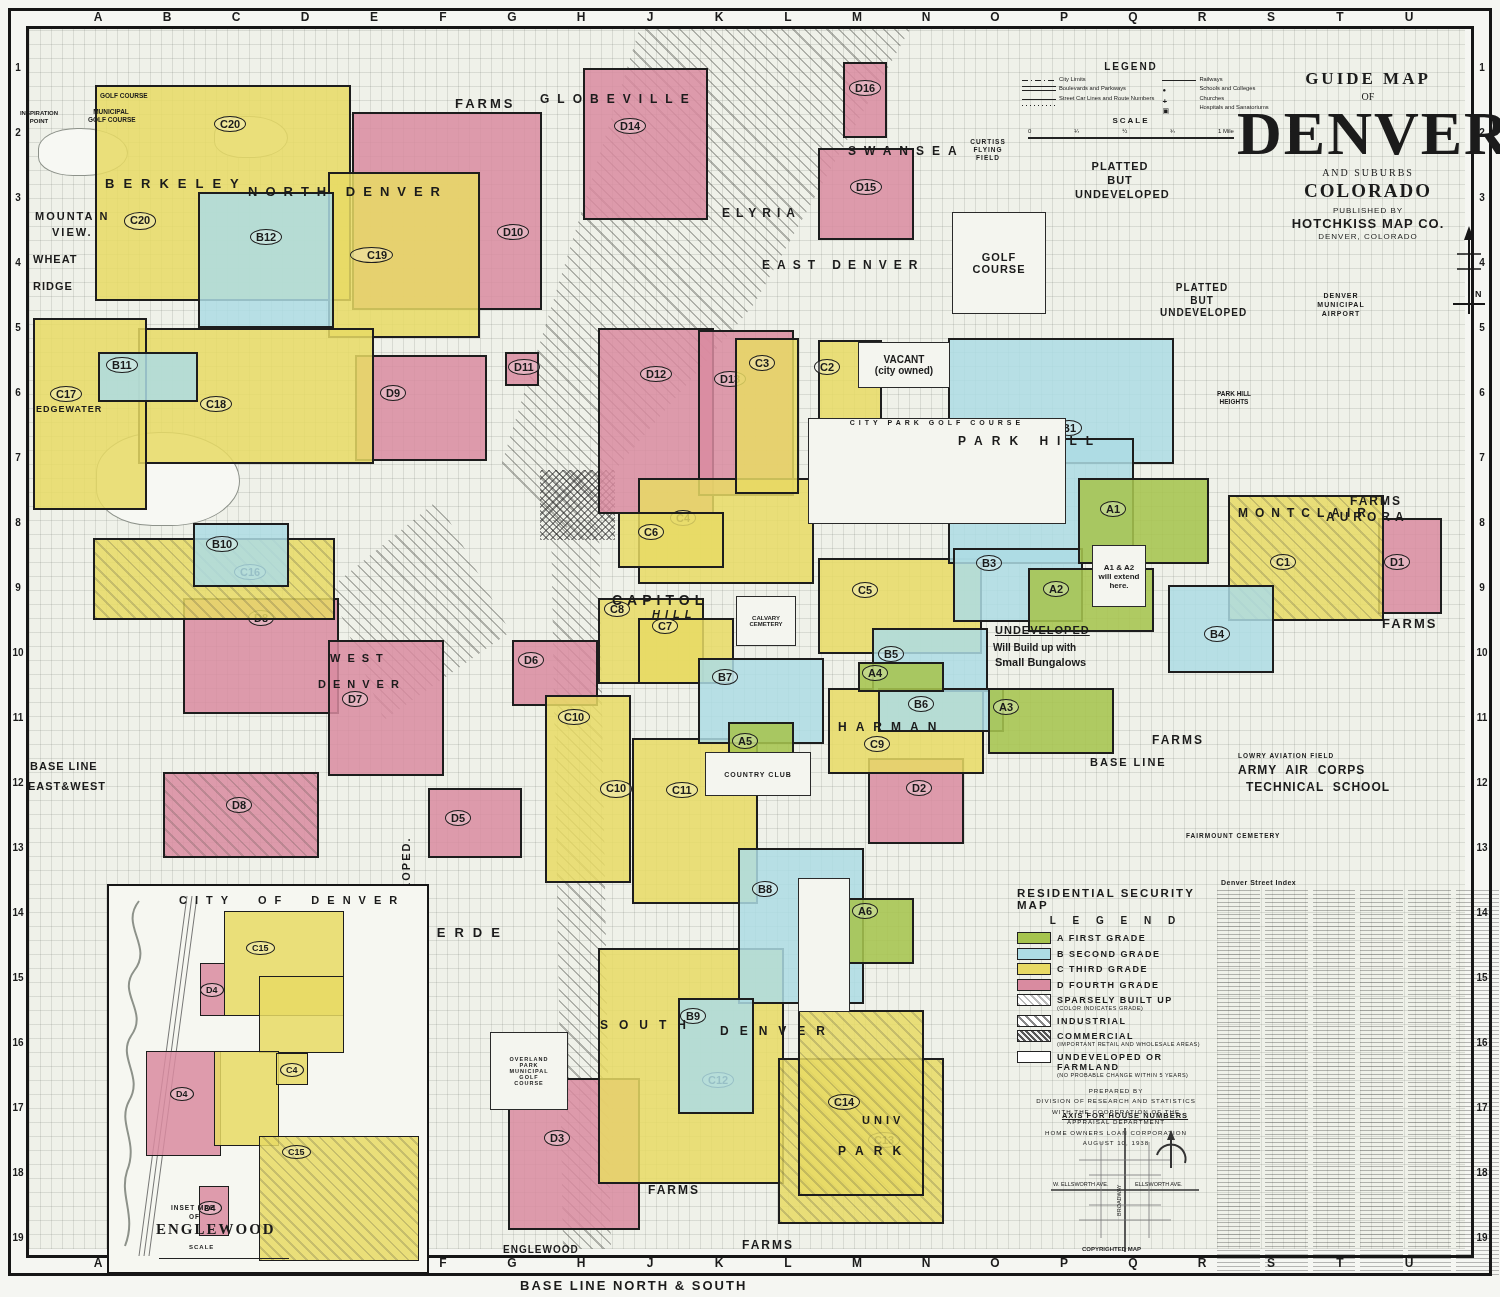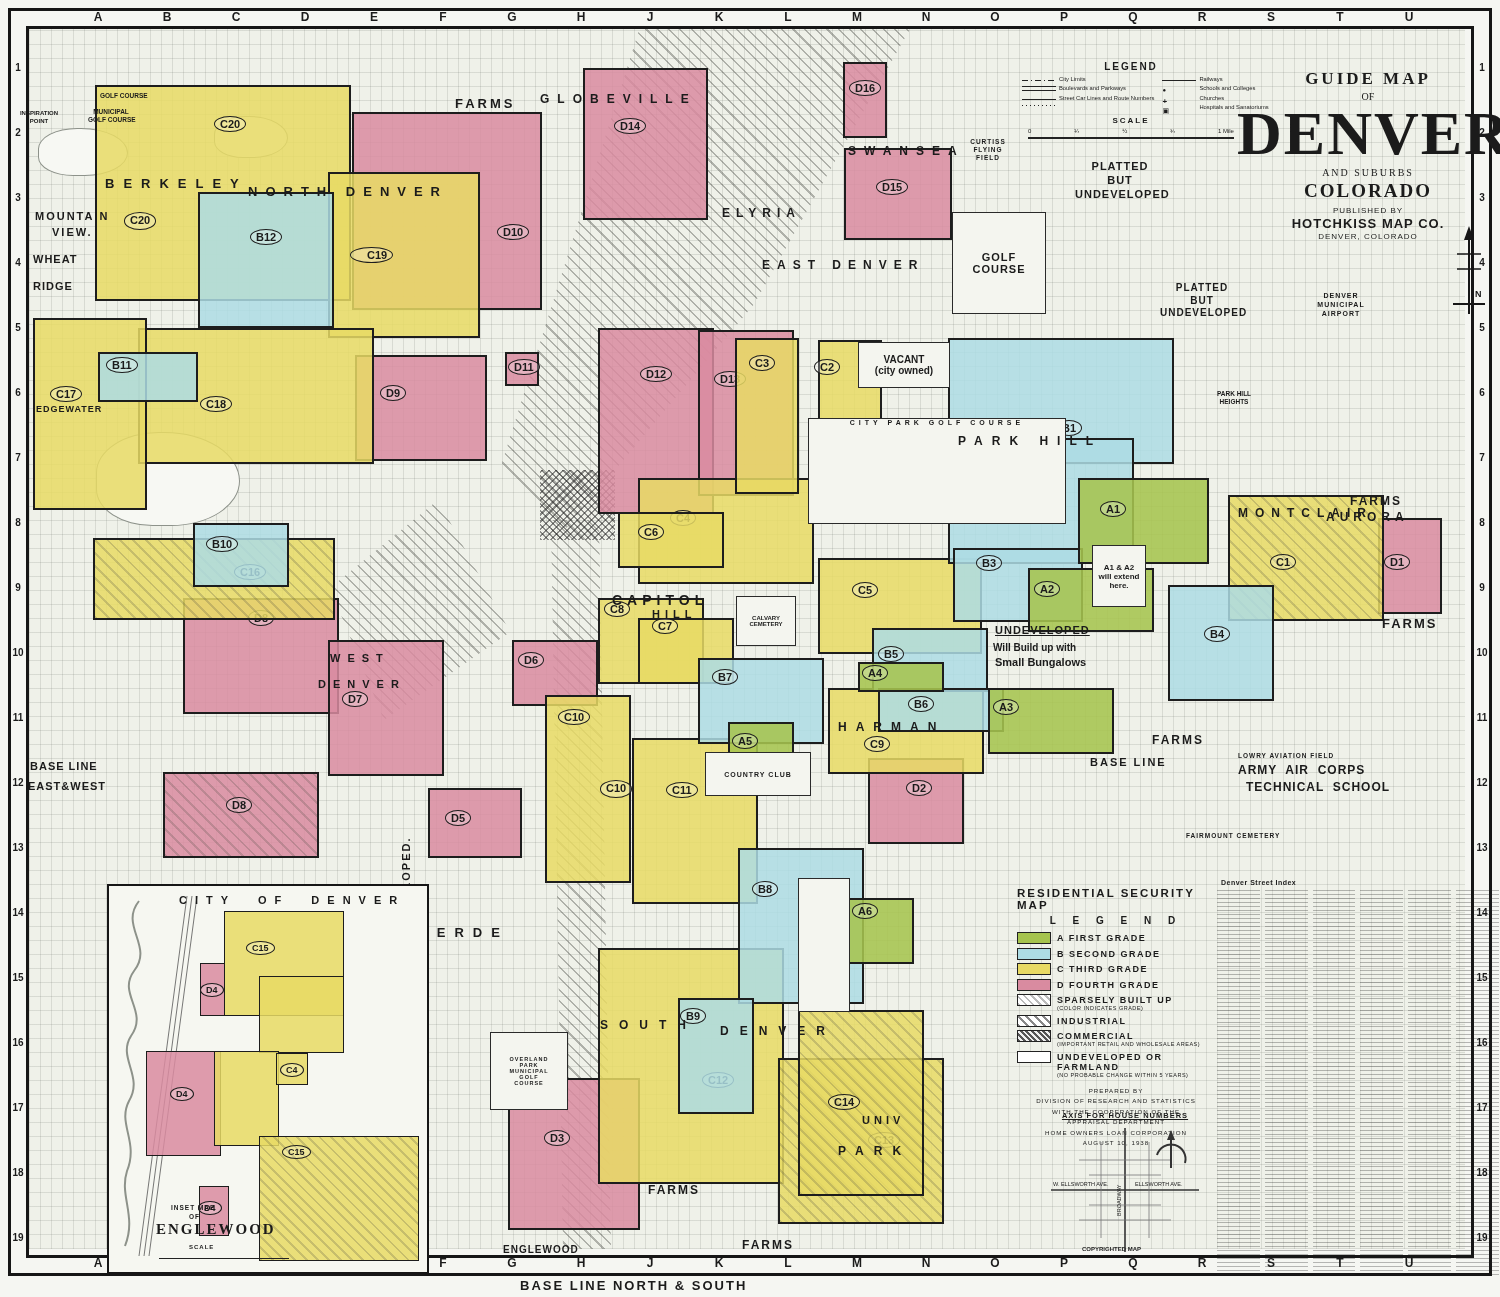--- a/index.html
+++ b/index.html
@@ -195,21 +195,21 @@
     <div id="regions">
         <div class="region" style="left: 323px; top: 83px; width: 190px; height: 198px; background-color: rgba(217, 139, 160, 0.85);">
           <div class="rcode" style="left: 143px; top: 110px;">D10</div>
         </div>
         <div class="region" style="left: 554px; top: 39px; width: 125px; height: 152px; background-color: rgba(217, 139, 160, 0.85);">
           <div class="rcode" style="left: 29px; top: 48px;">D14</div>
         </div>
         <div class="region" style="left: 814px; top: 33px; width: 44px; height: 76px; background-color: rgba(217, 139, 160, 0.85);">
           <div class="rcode" style="left: 4px; top: 16px;">D16</div>
         </div>
-        <div class="region" style="left: 789px; top: 119px; width: 108px; height: 92px; background-color: rgba(217, 139, 160, 0.85); margin-left: 26px;">
+        <div class="region" style="left: 789px; top: 119px; width: 96px; height: 92px; background-color: rgba(217, 139, 160, 0.85);">
           <div class="rcode" style="left: 30px; top: 29px;">D15</div>
         </div>
         <div class="region" style="left: 569px; top: 299px; width: 116px; height: 186px; background-color: rgba(217, 139, 160, 0.85);">
           <div class="rcode" style="left: 40px; top: 36px;">D12</div>
         </div>
         <div class="region" style="left: 669px; top: 301px; width: 96px; height: 166px; background-color: rgba(217, 139, 160, 0.85);">
           <div class="rcode" style="left: 14px; top: 39px;">D13</div>
         </div>
         <div class="region" style="left: 326px; top: 326px; width: 132px; height: 106px; background-color: rgba(217, 139, 160, 0.85);">
           <div class="rcode" style="left: 23px; top: 28px;">D9</div>
@@ -309,21 +309,21 @@
         </div>
         <div class="region" style="left: 919px; top: 309px; width: 226px; height: 126px; background-color: rgba(173, 220, 228, 0.85);">
           <div class="rcode" style="left: 106px; top: 80px;">B1</div>
         </div>
         <div class="region" style="left: 919px; top: 409px; width: 186px; height: 126px; background-color: rgba(173, 220, 228, 0.85);">
           <div class="rcode" style="left: 36px; top: 11px;">B2</div>
         </div>
         <div class="region" style="left: 924px; top: 519px; width: 130px; height: 74px; background-color: rgba(173, 220, 228, 0.85);">
           <div class="rcode" style="left: 21px; top: 5px;">B3</div>
         </div>
-        <div class="region" style="left: 1139px; top: 556px; width: 106px; height: 116px; background-color: rgba(173, 220, 228, 0.85);">
+        <div class="region" style="left: 1139px; top: 556px; width: 106px; height: 88px; background-color: rgba(173, 220, 228, 0.85);">
           <div class="rcode" style="left: 34px; top: 39px;">B4</div>
         </div>
         <div class="region" style="left: 843px; top: 599px; width: 116px; height: 64px; background-color: rgba(173, 220, 228, 0.85);">
           <div class="rcode" style="left: 4px; top: 16px;">B5</div>
         </div>
         <div class="region" style="left: 849px; top: 659px; width: 126px; height: 44px; background-color: rgba(173, 220, 228, 0.85);">
           <div class="rcode" style="left: 28px; top: 6px;">B6</div>
         </div>
         <div class="region" style="left: 669px; top: 629px; width: 126px; height: 86px; background-color: rgba(173, 220, 228, 0.85);">
           <div class="rcode" style="left: 12px; top: 9px;">B7</div>
@@ -331,21 +331,21 @@
         <div class="region" style="left: 709px; top: 819px; width: 126px; height: 156px; background-color: rgba(173, 220, 228, 0.85);">
           <div class="rcode" style="left: 12px; top: 31px;">B8</div>
         </div>
         <div class="region" style="left: 649px; top: 969px; width: 76px; height: 116px; background-color: rgba(173, 220, 228, 0.85);">
           <div class="rcode" style="left: 0px; top: 8px;">B9</div>
         </div>
         <div class="region" style="left: 1049px; top: 449px; width: 131px; height: 86px; background-color: rgba(166, 196, 78, 0.88);">
           <div class="rcode" style="left: 20px; top: 21px;">A1</div>
         </div>
         <div class="region" style="left: 999px; top: 539px; width: 126px; height: 64px; background-color: rgba(166, 196, 78, 0.88);">
-          <div class="rcode" style="left: 4px; top: 11px;">A2</div>
+          <div class="rcode" style="left: 13px; top: 11px;">A2</div>
         </div>
         <div class="region" style="left: 959px; top: 659px; width: 126px; height: 66px; background-color: rgba(166, 196, 78, 0.88);">
           <div class="rcode" style="left: 3px; top: 9px;">A3</div>
         </div>
         <div class="region" style="left: 829px; top: 633px; width: 86px; height: 30px; background-color: rgba(166, 196, 78, 0.88);">
           <div class="rcode" style="left: 2px; top: 1px;">A4</div>
         </div>
         <div class="region" style="left: 699px; top: 693px; width: 66px; height: 56px; background-color: rgba(166, 196, 78, 0.88);">
           <div class="rcode" style="left: 2px; top: 9px;">A5</div>
         </div>
@@ -406,21 +406,21 @@
         <div class="place" style="left: 1297px; top: 481px; font-size: 12px; letter-spacing: 5px; font-weight: bold;">AURORA</div>
         <div class="place" style="left: 1321px; top: 465px; font-size: 12px; letter-spacing: 2px; font-weight: bold;">FARMS</div>
         <div class="place" style="left: 1353px; top: 587px; font-size: 13px; letter-spacing: 2px; font-weight: bold;">FARMS</div>
         <div class="place" style="left: 1123px; top: 704px; font-size: 12px; letter-spacing: 2px; font-weight: bold;">FARMS</div>
         <div class="place" style="left: 619px; top: 1154px; font-size: 12px; letter-spacing: 2px; font-weight: bold;">FARMS</div>
         <div class="place" style="left: 713px; top: 1209px; font-size: 12px; letter-spacing: 2px; font-weight: bold;">FARMS</div>
         <div class="place" style="left: 83px; top: 865px; font-size: 13px; letter-spacing: 12px; font-weight: bold;">BARNUM</div>
         <div class="place" style="left: 301px; top: 623px; font-size: 11px; letter-spacing: 7px; font-weight: bold;">WEST</div>
         <div class="place" style="left: 289px; top: 649px; font-size: 11px; letter-spacing: 7px; font-weight: bold;">DENVER</div>
         <div class="place" style="left: 583px; top: 563px; font-size: 14px; letter-spacing: 5px; font-weight: bold;">CAPITOL</div>
-        <div class="place" style="left: 623px; top: 579px; font-size: 11px; letter-spacing: 5px; font-weight: bold;">HILL</div>
+        <div class="place" style="left: 623px; top: 579px; font-size: 11px; letter-spacing: 5px; font-weight: bold; font-style: italic;">HILL</div>
         <div class="place" style="left: 809px; top: 691px; font-size: 12px; letter-spacing: 9px; font-weight: bold;">HARMAN</div>
         <div class="place" style="left: 339px; top: 896px; font-size: 13px; letter-spacing: 9px; font-weight: bold;">VALVERDE</div>
         <div class="place" style="left: 571px; top: 989px; font-size: 12px; letter-spacing: 11px; font-weight: bold;">SOUTH</div>
         <div class="place" style="left: 691px; top: 995px; font-size: 12px; letter-spacing: 11px; font-weight: bold;">DENVER</div>
         <div class="place" style="left: 833px; top: 1085px; font-size: 11px; letter-spacing: 4px; font-weight: bold;">UNIV</div>
         <div class="place" style="left: 809px; top: 1115px; font-size: 12px; letter-spacing: 10px; font-weight: bold;">PARK</div>
         <div class="place" style="left: 474px; top: 1215px; font-size: 10px; letter-spacing: 1px; font-weight: bold;">ENGLEWOOD</div>
         <div class="place" style="left: 1046px; top: 131px; font-size: 11px; letter-spacing: 1px; font-weight: bold; width: 90px; text-align: center;"><div>PLATTED</div><div>BUT</div><div>UNDEVELOPED</div></div>
         <div class="place" style="left: 1131px; top: 253px; font-size: 10px; letter-spacing: 1px; font-weight: bold; width: 84px; text-align: center;"><div>PLATTED</div><div>BUT</div><div>UNDEVELOPED</div></div>
         <div class="place" style="left: 371px; top: 1031px; font-size: 11px; letter-spacing: 2px; font-weight: bold; transform: rotate(-90deg); transform-origin: left top;">PLATTED  BUT  UNDEVELOPED.</div>

